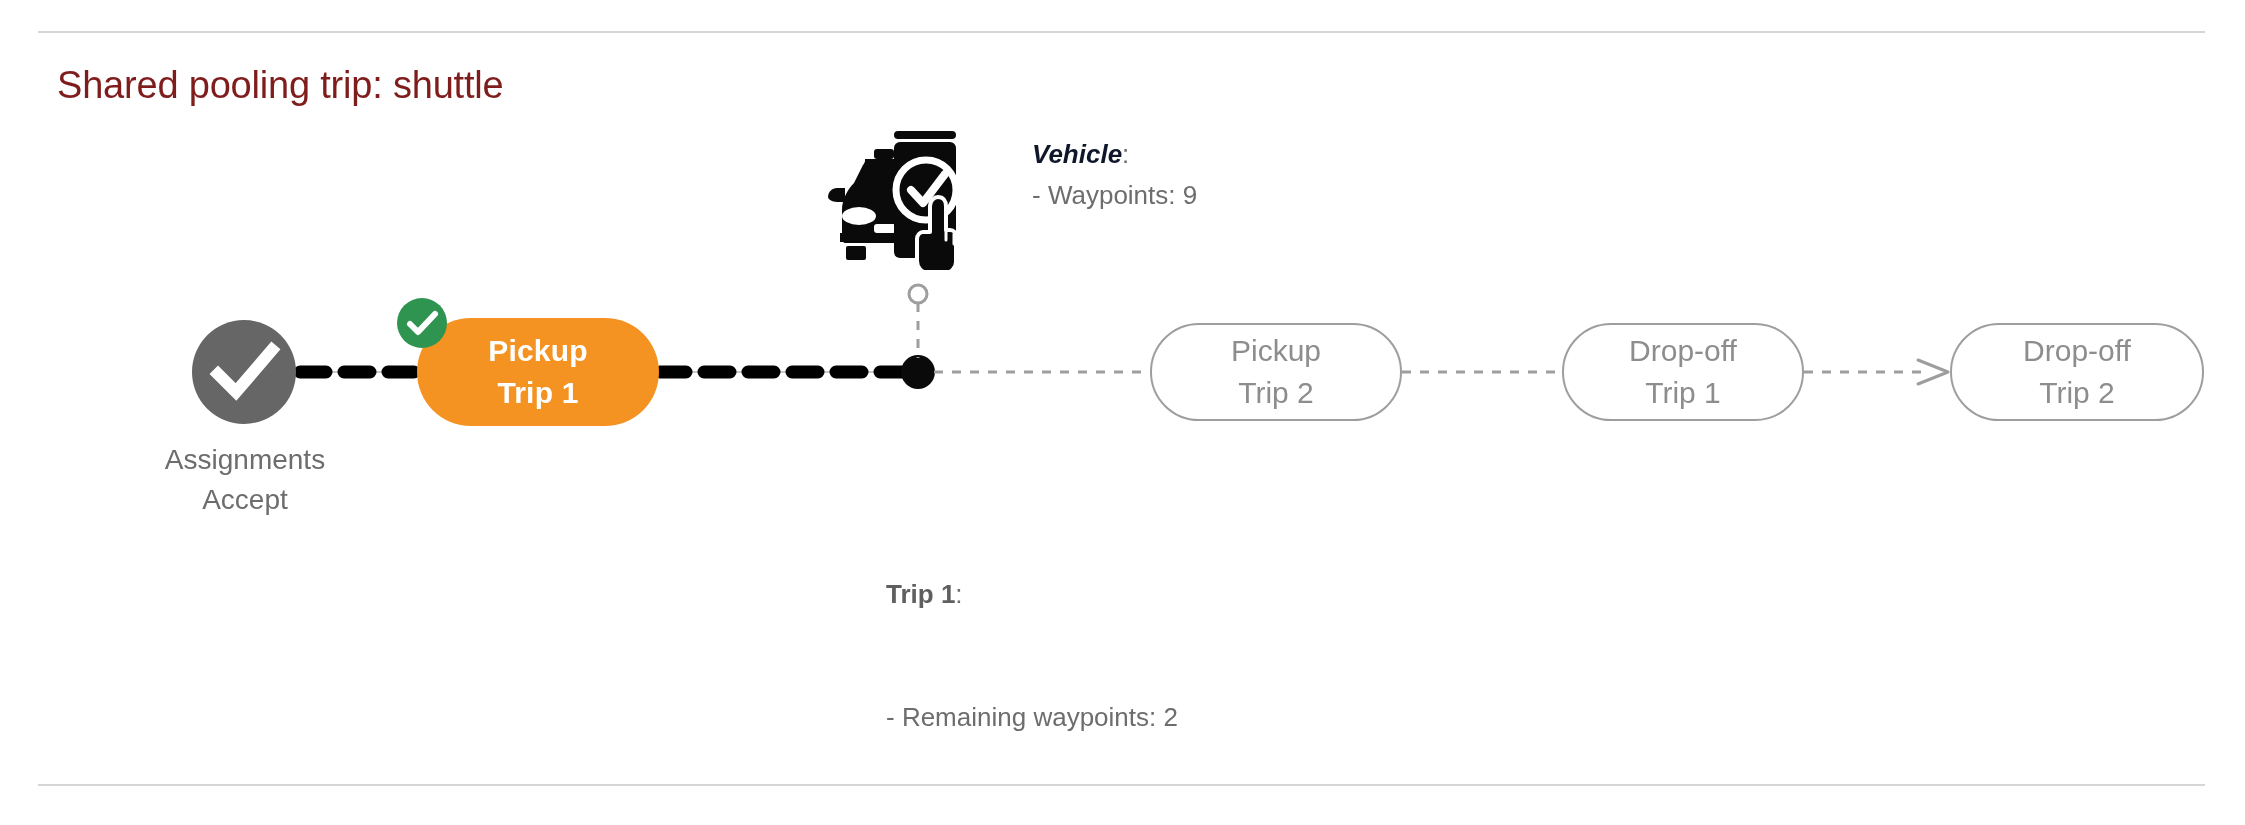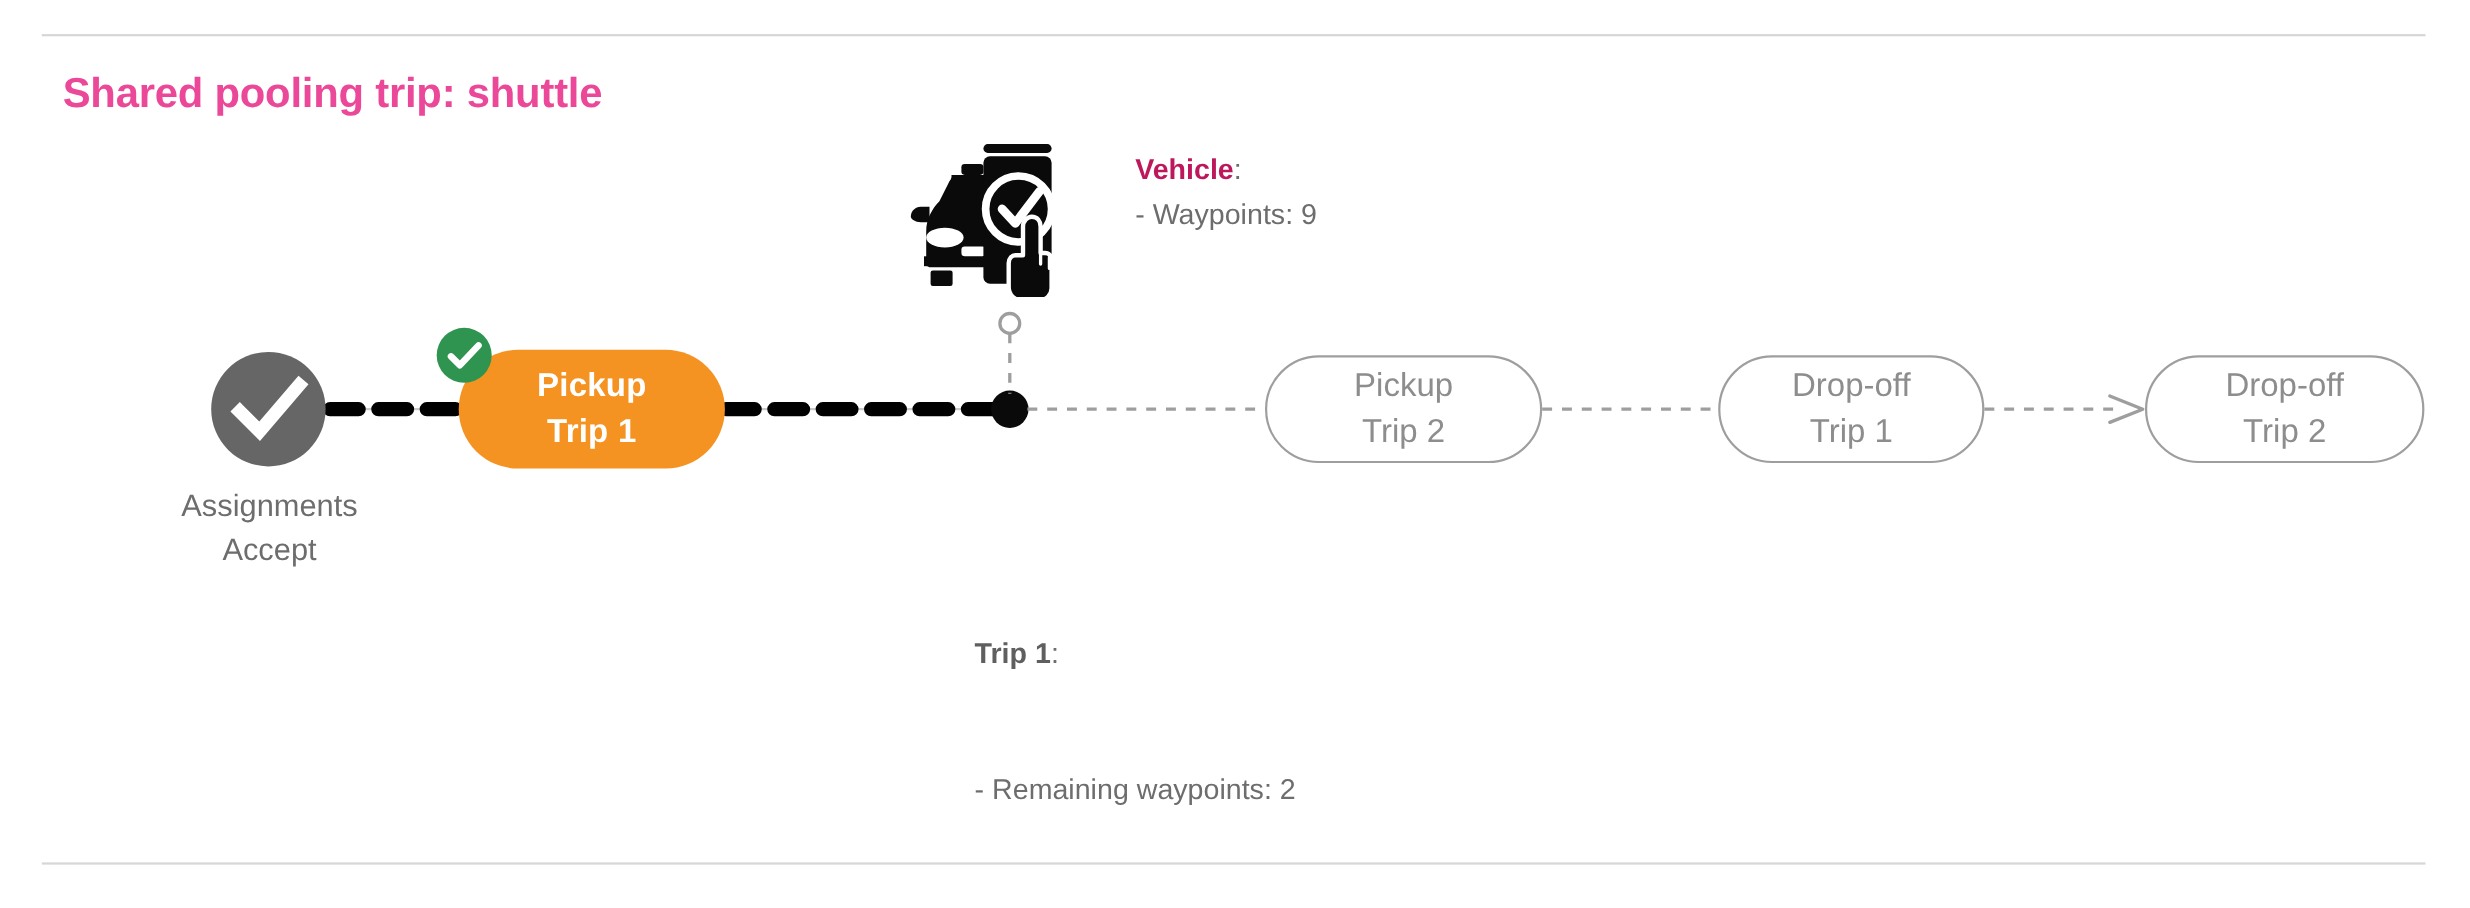--- a/index.html
+++ b/index.html
@@ -30,22 +30,22 @@
   }
   .divider.top    { top: 31px; }
   .divider.bottom { top: 784px; }
 
   
   .page-title {
     position: absolute;
     left: 57px;
     top: 64px;
     font-size: 38px;
-    font-weight: bold;
-    color: #ec4899;
+    font-weight: normal;
+    color: #7f1d1d;
     letter-spacing: -0.2px;
     white-space: nowrap;
   }
 
   
   .flow-svg {
     position: absolute;
     left: 0;
     top: 0;
     width: 2245px;
@@ -146,21 +146,21 @@
 
   .vehicle-label {
     position: absolute;
     left: 1032px;
     top: 134px;
     font-size: 26px;
     line-height: 41px;
     color: #6d6d6d;
     white-space: nowrap;
   }
-  .vehicle-label .hd { font-weight: bold; color: #be185d; }
+  .vehicle-label .hd { font-weight: bold; color: #0f172a; font-style: italic; }
 
   
   .trips-info {
     position: absolute;
     left: 886px;
     top: 492px;
     font-size: 26px;
     line-height: 41px;
     color: #6d6d6d;
     white-space: pre;

